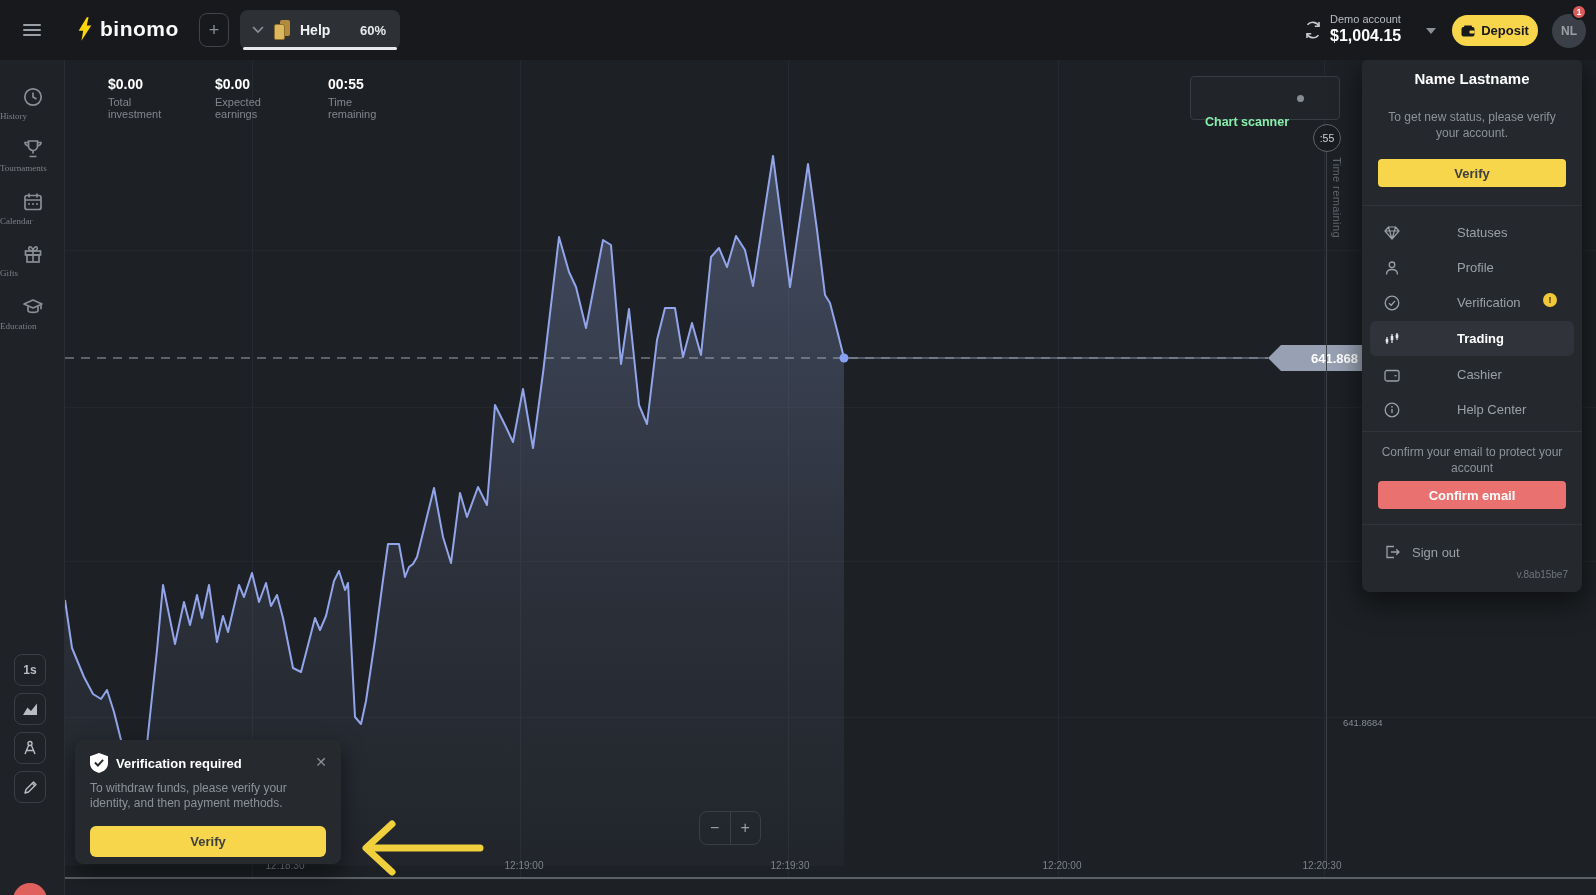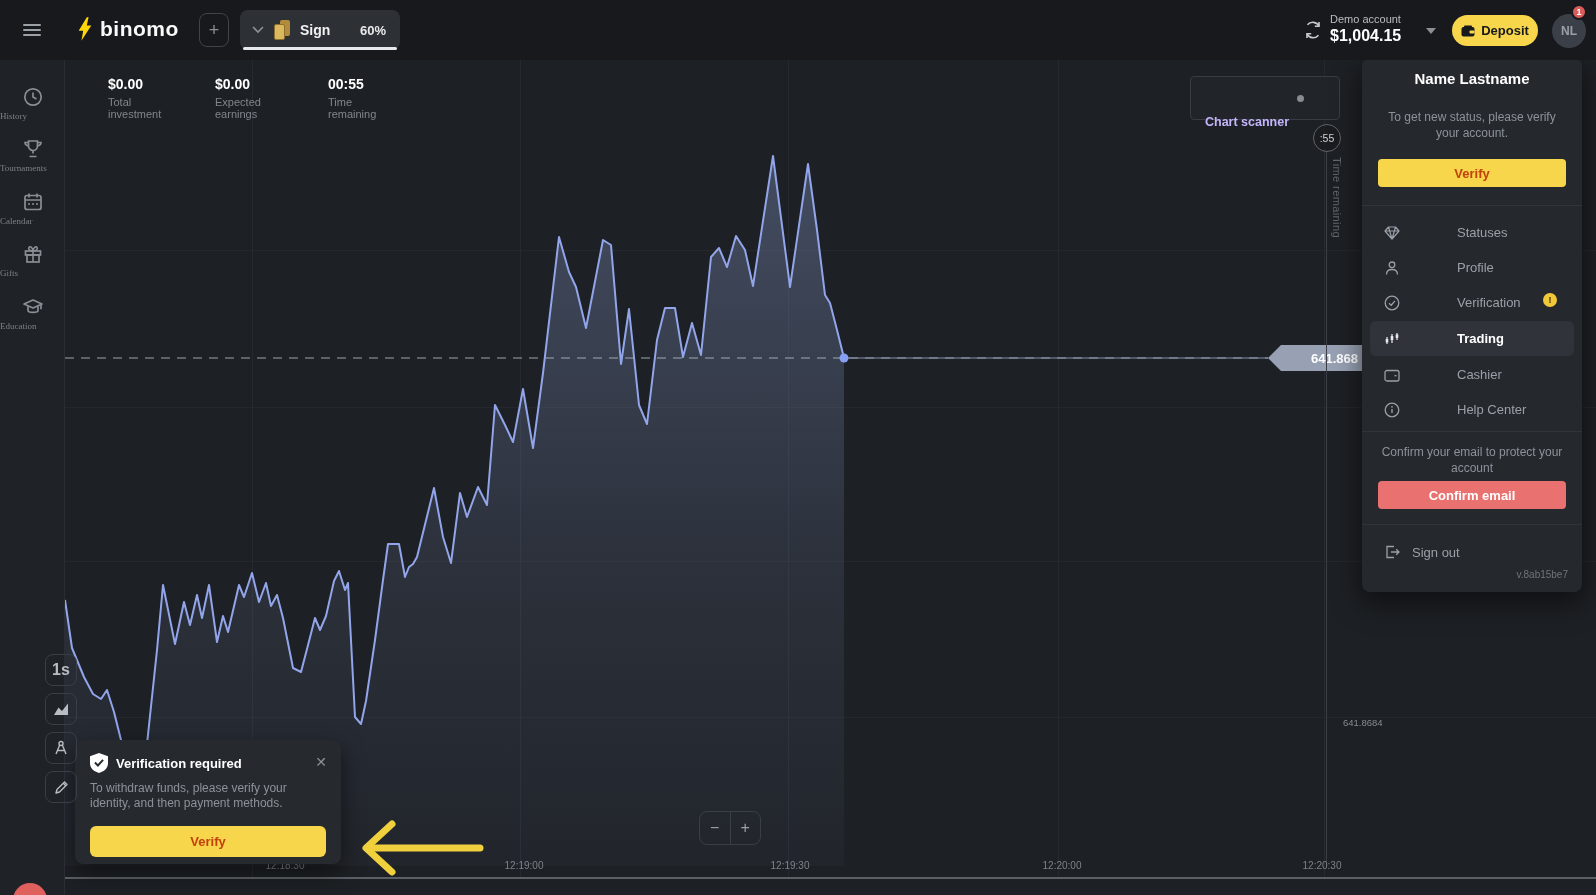--- a/index.html
+++ b/index.html
@@ -45,38 +45,38 @@
     background:#d95c5c; border:2px solid #17191c; color:#fff; font-size:9px; font-weight:700;
     display:flex; align-items:center; justify-content:center; z-index:31; }
 
   
   #sidebar { position:absolute; left:0; top:60px; width:65px; height:835px;
     background:#1f2227; border-right:1px solid #2a2d33; z-index:25; }
   .nav-item { position:absolute; left:0; width:65px; text-align:left; color:#7d8187;font-family:Liberation Serif, serif; }
   .nav-item .lbl { display:block; font-size:9px; margin-top:3px; }
   .tool-btn { position:absolute; left:14px; width:32px; height:32px; border:1px solid #3a3e45;
     border-radius:8px; display:flex; align-items:center; justify-content:center;
-    color:#b9bdc3; font-size:16px; font-weight:700;margin-left:31px; }
+    color:#b9bdc3; font-size:12px; font-weight:700; }
   #help-btn { position:absolute; left:13px; top:823px; width:34px; height:34px; border-radius:50%;
     background:#e0605e; color:#fff; font-size:15px; font-weight:700;
     display:flex; align-items:center; justify-content:center; }
 
   
   #stats { position:absolute; left:65px; top:60px; height:60px; z-index:3; }
   .stat { position:absolute; top:16px;margin-left:6px; }
   .stat .v { color:#fff; font-size:14px; font-weight:700; }
   .stat .l { color:#82868c; font-size:11px; margin-top:4px; }
   .gridv { position:absolute; top:60px; height:818px; width:1px; background:#26292f; z-index:0; }
   .gridh { position:absolute; left:65px; width:1531px; height:1px; background:#24272c; z-index:0; }
   #chart-svg { position:absolute; left:0; top:0; z-index:1; }
   #arrow-svg { position:absolute; left:0; top:0; z-index:21; pointer-events:none; }
   #scanner { position:absolute; left:1190px; top:76px; width:150px; height:44px;
     background:#212429; border:1px solid #383c43; border-radius:4px; z-index:2;
     display:flex; align-items:center; }
-  #scanner .t { margin-left:14px; color:#c4b5fd; font-size:12.5px; font-weight:700;margin-top:48px; }
+  #scanner .t { margin-left:14px; color:#86efac; font-size:12.5px; font-weight:700;margin-top:48px; }
   #scanner .dot { margin-left:8px; width:7px; height:7px; border-radius:50%; background:#878c93; }
   #countdown { position:absolute; left:1313px; top:124px; width:28px; height:28px; border-radius:50%;
     border:1.5px solid #5d646c; background:rgba(23,25,28,.55); color:#ced2d8; font-size:10.5px;
     display:flex; align-items:center; justify-content:center; z-index:2; }
   #deadline-line { position:absolute; left:1326px; top:152px; width:1px; height:714px;
     background:#3c4046; z-index:1; }
   #time-remaining-v { position:absolute; left:1331px; top:157px; writing-mode:vertical-rl;
     color:#61666d; font-size:11px; letter-spacing:.4px; z-index:1; }
   .xtick { position:absolute; top:860px; width:70px; margin-left:-35px; text-align:center;
     color:#7e838a; font-size:10px; z-index:1; }
@@ -89,21 +89,21 @@
   #zoom-ctl .z:first-child { border-right:1px solid #3a3e45; }
   #bottom-line { position:absolute; left:65px; top:877px; width:1531px; height:2px;
     background:#9aa0a7; opacity:.5; z-index:4; }
 
   
   #panel { position:absolute; left:1362px; top:58px; width:220px; height:534px;
     background:#25282d; border-radius:8px; box-shadow:0 10px 28px rgba(0,0,0,.55); z-index:20; }
   #panel-name { margin-top:12px; text-align:center; color:#fff; font-size:15px; font-weight:700; }
   #panel-status { margin:22px auto 0; width:190px; text-align:center; color:#8d929a;
     font-size:12px; line-height:16px; }
-  .yellow-btn { background:#f7d64b; border-radius:4px; color:#c2410c; font-size:13px; font-weight:700;
+  .yellow-btn { background:#f7d64b; border-radius:4px; color:#404040; font-size:13px; font-weight:700;
     display:flex; align-items:center; justify-content:center; }
   #panel-verify { position:absolute; left:16px; top:101px; width:188px; height:28px; }
   .divider { position:absolute; left:0; width:220px; height:1px; background:#31353b; }
   .mrow { position:absolute; left:0; width:220px; height:35px; display:flex; align-items:center;gap:45px; }
   .mrow .ic { margin-left:22px; width:16px; display:flex; }
   .mrow .ml { margin-left:12px; color:#9aa0a8; font-size:13px; }
   #row-trading { left:8px; width:204px; background:#30343a; border-radius:6px; }
   #row-trading .ic { margin-left:14px; }
   #row-trading .ml { color:#fff; font-weight:700; }
   #verif-badge { position:absolute; left:181px; top:8px; width:14px; height:14px; border-radius:50%;
@@ -212,21 +212,21 @@
   </div>
   <div id="add-tab">+</div>
   <div id="asset-tab">
     <svg class="chev icon" width="12" height="8" viewBox="0 0 12 8">
       <path d="M1 1 L6 6 L11 1" fill="none" stroke="#8b9097" stroke-width="1.6"></path>
     </svg>
     <span id="gold-icon">
         <span class="bar1"></span>
         <span class="bar2"></span>
       </span>
-    <span id="asset-name">Sign</span>
+    <span id="asset-name">Help</span>
     <span id="asset-payout">60%</span>
     <span id="asset-underline"></span>
   </div>
   <svg id="refresh" class="icon" width="20" height="20" viewBox="0 0 20 20">
     <path d="M16 6 A7 7 0 0 0 4.5 4.8 M4 14 A7 7 0 0 0 15.5 15.2" fill="none" stroke="#c6cad0" stroke-width="1.6"></path>
     <path d="M16 2 v4.2 h-4.2 M4 18 v-4.2 h4.2" fill="none" stroke="#c6cad0" stroke-width="1.6"></path>
   </svg>
   <div id="acct">
     <div id="acct-type">Demo account</div>
     <div id="acct-balance">$1,004.15</div>

